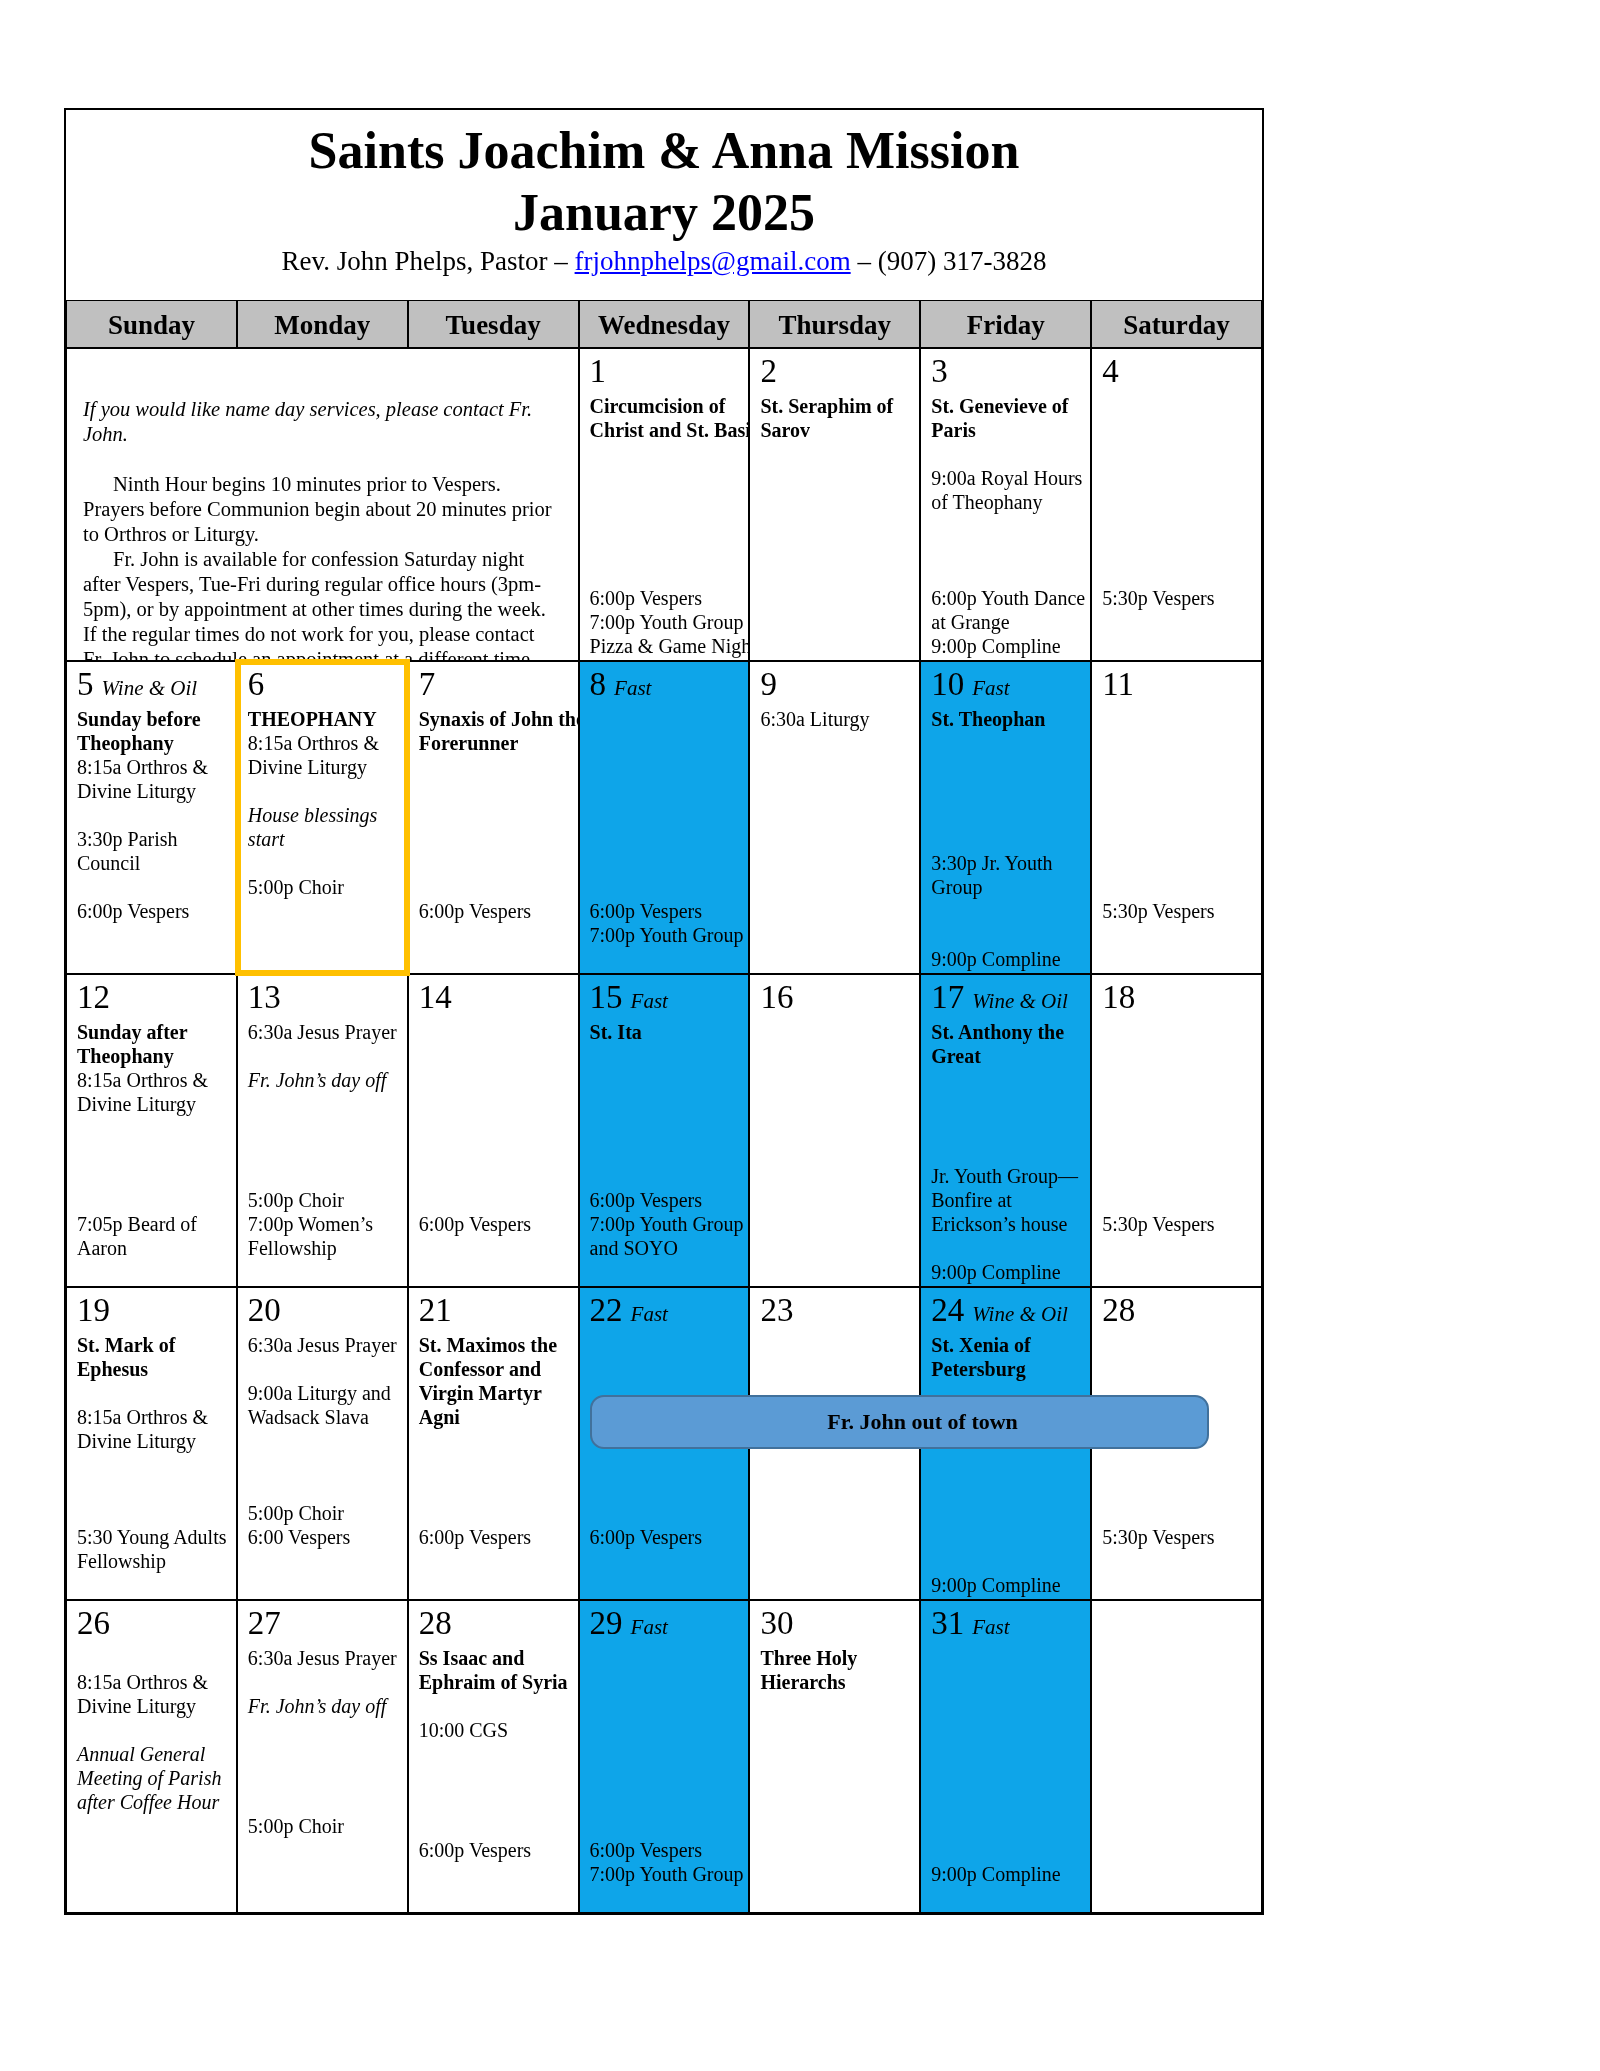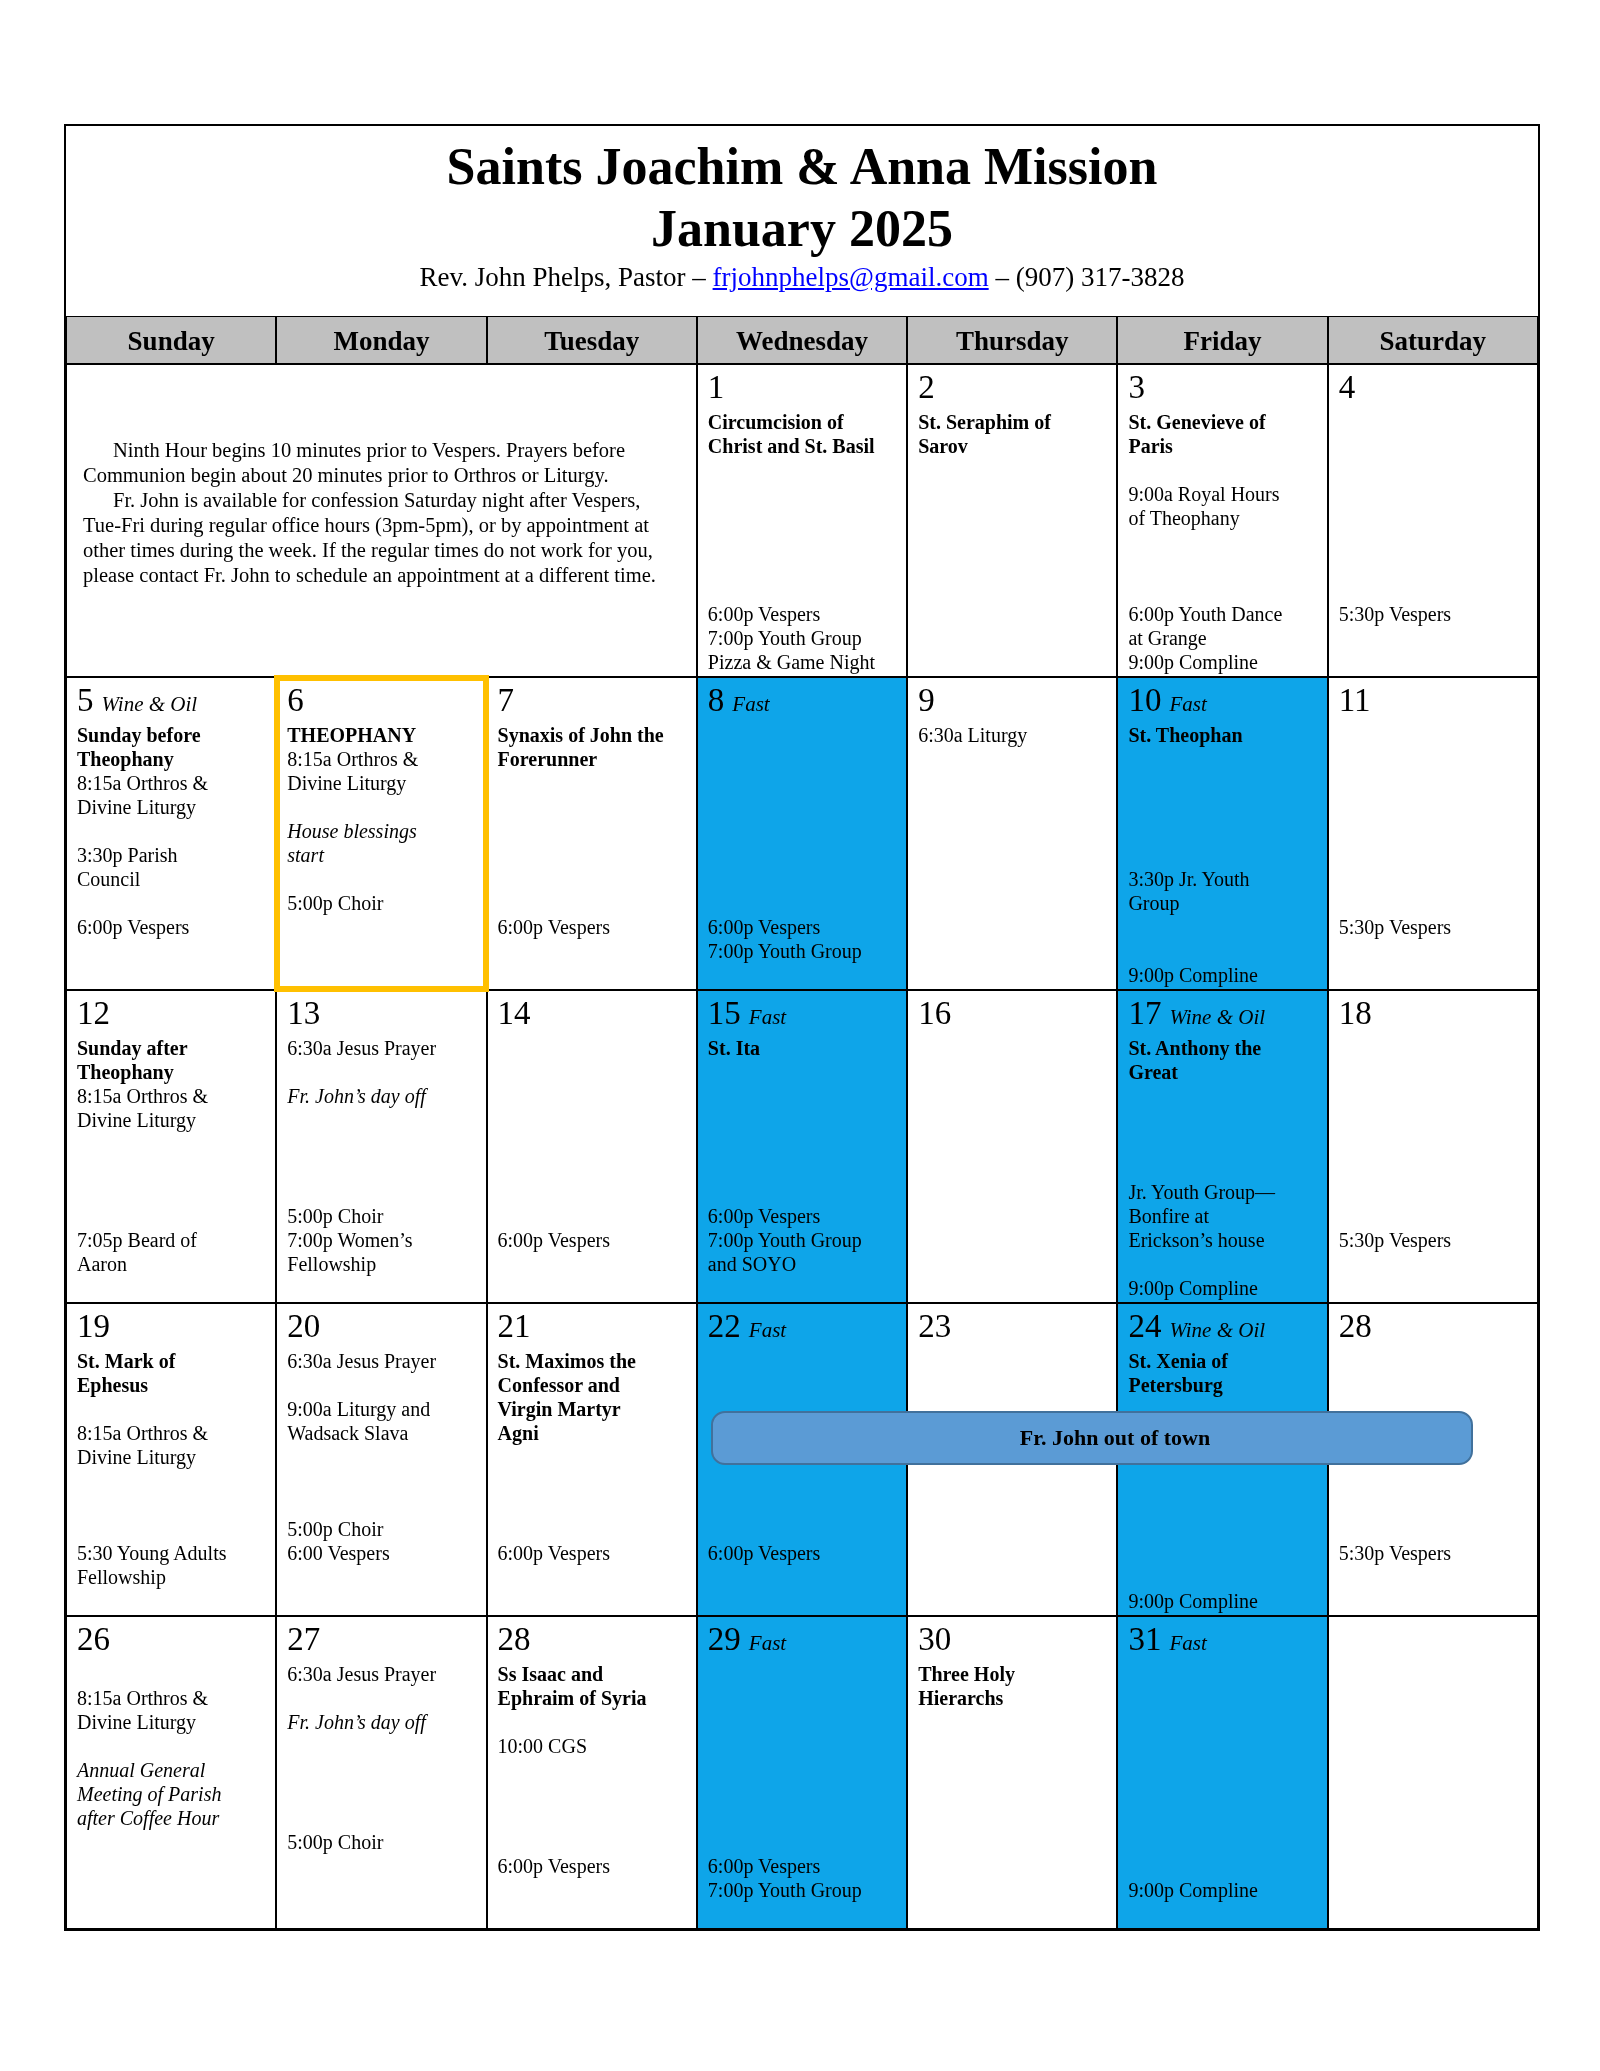--- a/index.html
+++ b/index.html
@@ -1,18 +1,18 @@
 <!DOCTYPE html>
 <html><head>
 <meta charset="utf-8">
 <style>
   html,body{margin:0;padding:0;background:#ffffff;}
   body{font-family:"Liberation Serif","DejaVu Serif",serif;color:#000;}
   .page{position:relative;width:1600px;height:2071px;background:#fff;overflow:hidden;}
-  .sheet{position:absolute;left:64px;top:124px;width:1476px;border:2px solid #000;background:#fff;box-sizing:border-box;}
+  .sheet{position:absolute;left:64px;top:108px;width:1200px;border:2px solid #000;background:#fff;box-sizing:border-box;}
   .title-block{text-align:center;padding:10px 0 22px;}
   .main-title{font-size:52px;font-weight:bold;line-height:62px;margin:0;}
   .subtitle{font-size:27px;line-height:34px;white-space:pre-wrap;}
   .email{color:#0000ff;text-decoration:underline;cursor:pointer;}
   .hrow{display:grid;grid-template-columns:repeat(7,1fr);}
   .hcell{background:#c0c0c0;border:1px solid #000;height:48px;line-height:48px;text-align:center;
          font-weight:bold;font-size:27px;box-sizing:border-box;}
   .week{display:grid;grid-template-columns:repeat(7,1fr);position:relative;height:313px;}
   .cell{border:1px solid #000;padding:4px 10px 0;overflow:hidden;background:#fff;box-sizing:border-box;}
   .cell.pink{background:#0ea5e9;}
@@ -47,20 +47,21 @@
         <div class="hcell">Monday</div>
         <div class="hcell">Tuesday</div>
         <div class="hcell">Wednesday</div>
         <div class="hcell">Thursday</div>
         <div class="hcell">Friday</div>
         <div class="hcell">Saturday</div>
       </div>
     <div>
         <div class="week">
           <div class="cell notes" style="grid-column: 1 / span 3;">
+            <p class="intro">If you would like name day services, please contact Fr. John.</p>
             <p class="blank">&nbsp;</p>
             <p class="para">Ninth Hour begins 10 minutes prior to Vespers. Prayers before Communion begin about 20 minutes prior to Orthros or Liturgy.</p>
             <p class="para">Fr. John is available for confession Saturday night after Vespers, Tue-Fri during regular office hours (3pm-5pm), or by appointment at other times during the week. If the regular times do not work for you, please contact Fr. John to schedule an appointment at a different time.</p>
           </div>
           <div class="cell">
             <div class="daynum"><span class="num">1</span></div>
             <div class="line b">Circumcision of</div>
             <div class="line b">Christ and St. Basil</div>
             <div class="line">&nbsp;</div>
             <div class="line">&nbsp;</div>

